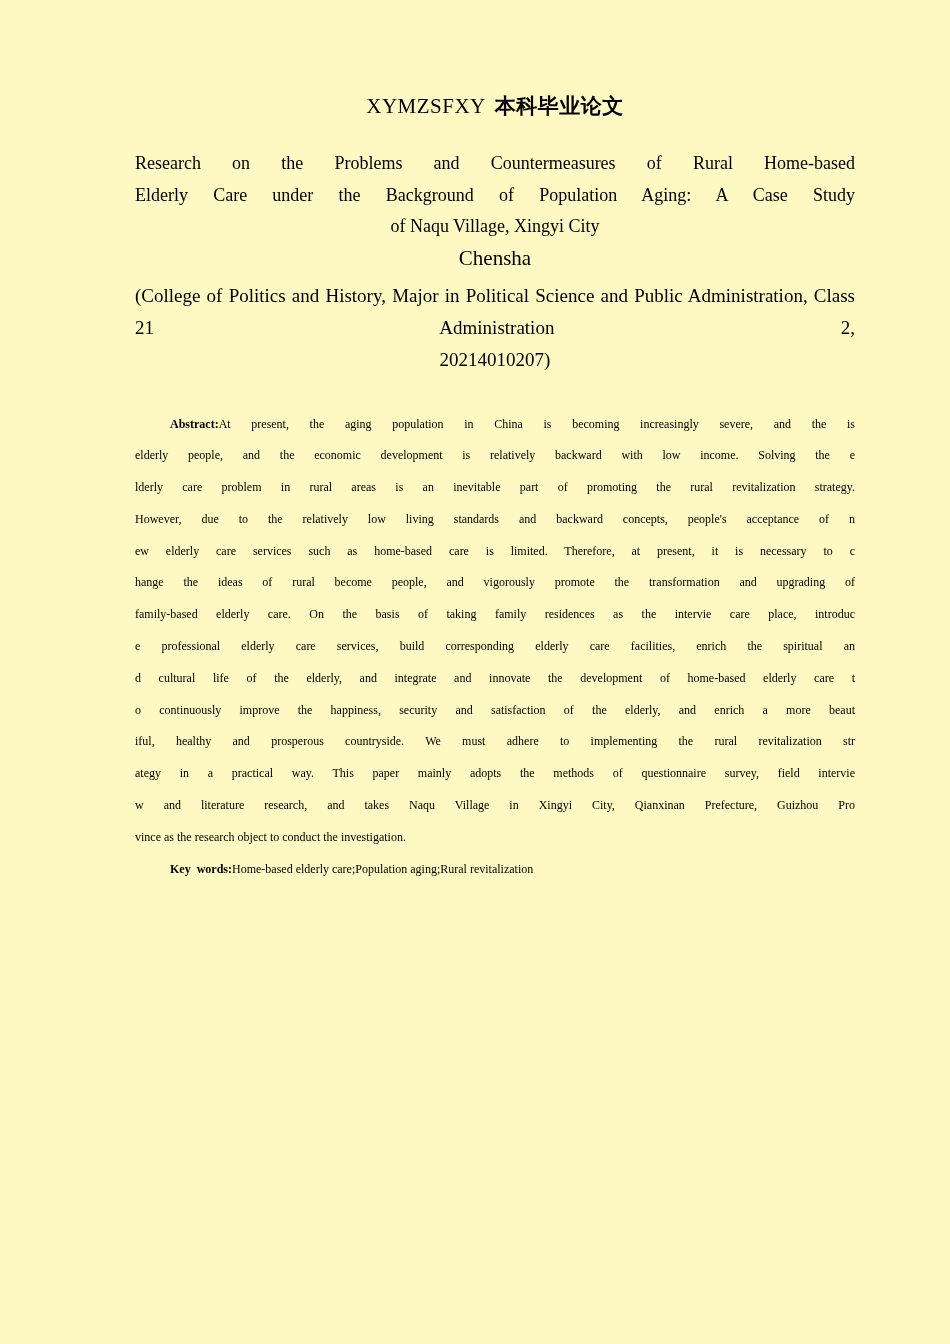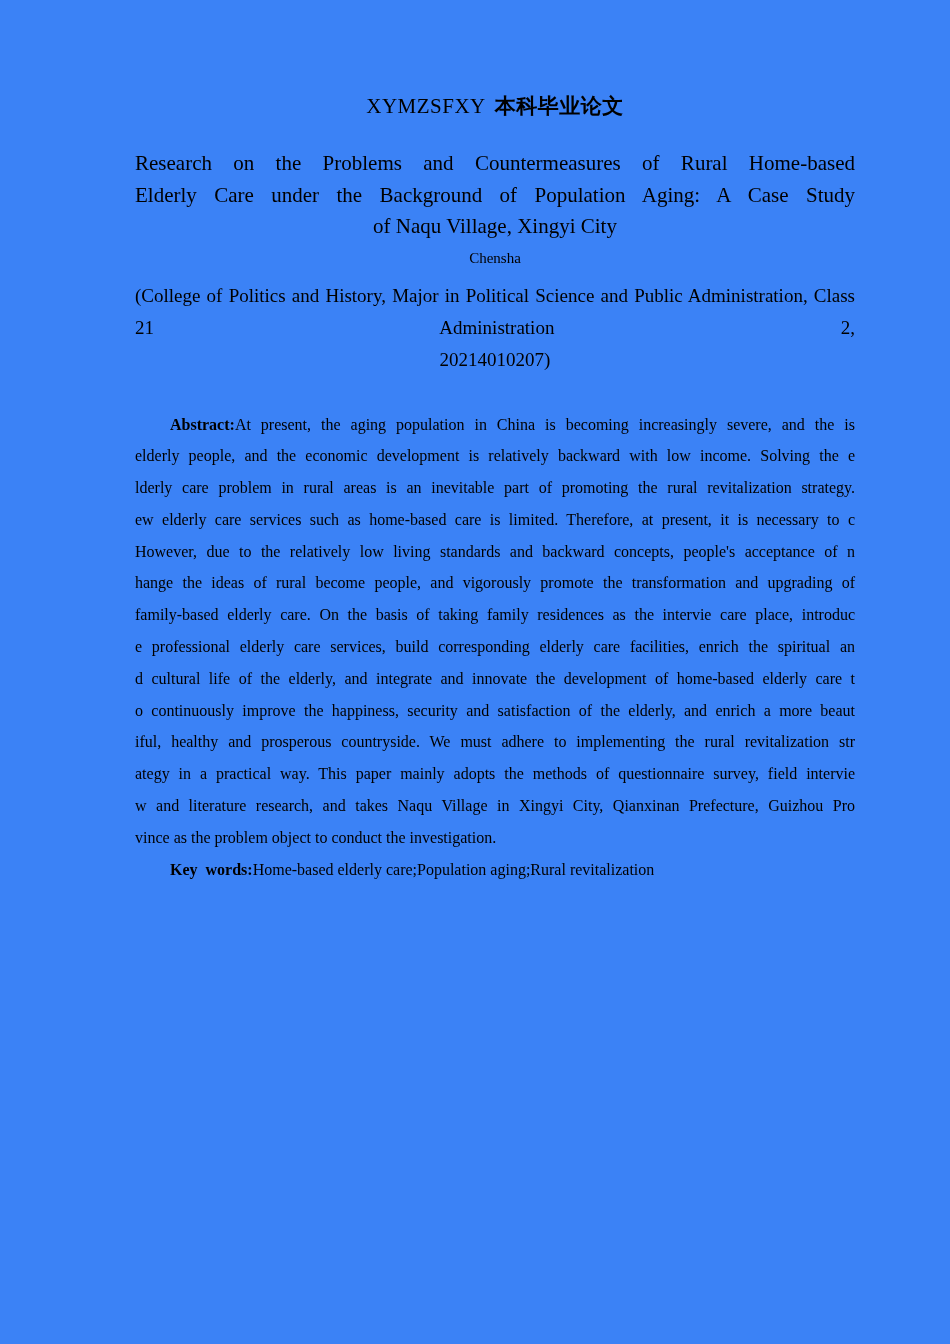--- a/index.html
+++ b/index.html
@@ -4,21 +4,21 @@
 <style>
   html, body {
     margin: 0;
     padding: 0;
     background: #ffffff;
   }
   .page {
     position: relative;
     width: 950px;
     height: 1344px;
-    background: #3b82f6;
+    background: #fef9c3;
     color: #000000;
     font-family: "Liberation Serif", "DejaVu Serif", serif;
     overflow: hidden;
   }
   .content {
     padding-top: 92px;
     margin-left: 135px;
     width: 720px;
   }
   .doc-header {
@@ -27,49 +27,49 @@
     line-height: 28px;
     letter-spacing: 0.5px;
   }
   .doc-header .cjk {
     font-weight: bold;
     margin-left: 9px;
   }
   .title {
     margin: 28px 0 0 0;
     font-weight: normal;
-    font-size: 21px;
+    font-size: 18px;
   }
   .title-line {
     line-height: 31.5px;
   }
   .just {
     text-align: justify;
     text-align-last: justify;
   }
   .center {
     text-align: center;
     text-align-last: center;
   }
   .author {
     margin-top: 6px;
     text-align: center;
-    font-size: 15px;
+    font-size: 21px;
     line-height: 18px;
   }
   .affiliation {
     margin-top: 13px;
     font-size: 19px;
   }
   .affil-line {
     line-height: 32px;
   }
   .abstract {
     margin-top: 33px;
-    font-size: 16px;
+    font-size: 12px;
   }
   .body-line {
     line-height: 31.8px;
   }
   .bold {
     font-weight: bold;
   }
   .pre {
     white-space: pre-wrap;
   }
@@ -100,31 +100,31 @@
       <div class="affil-line just">(College of Politics and History, Major in Political Science and Public Administration, Class 21 Administration 2,</div>
       <div class="affil-line center">20214010207)</div>
     </div>
 
     <div class="abstract">
       <div class="body-line just">
         <span class="indent"></span><span class="bold">Abstract:</span><span>At present, the aging population in China is becoming increasingly severe, and the is</span>
       </div>
       <div class="body-line just">elderly people, and the economic development is relatively backward with low income. Solving the e</div>
       <div class="body-line just">lderly care problem in rural areas is an inevitable part of promoting the rural revitalization strategy.</div>
+      <div class="body-line just">However, due to the relatively low living standards and backward concepts, people's acceptance of n</div>
       <div class="body-line just">ew elderly care services such as home-based care is limited. Therefore, at present, it is necessary to c</div>
-      <div class="body-line just">However, due to the relatively low living standards and backward concepts, people's acceptance of n</div>
       <div class="body-line just">hange the ideas of rural become people, and vigorously promote the transformation and upgrading of</div>
       <div class="body-line just">family-based elderly care. On the basis of taking family residences as the intervie care place, introduc</div>
       <div class="body-line just">e professional elderly care services, build corresponding elderly care facilities, enrich the spiritual an</div>
       <div class="body-line just">d cultural life of the elderly, and integrate and innovate the development of home-based elderly care t</div>
       <div class="body-line just">o continuously improve the happiness, security and satisfaction of the elderly, and enrich a more beaut</div>
       <div class="body-line just">iful, healthy and prosperous countryside. We must adhere to implementing the rural revitalization str</div>
       <div class="body-line just">ategy in a practical way. This paper mainly adopts the methods of questionnaire survey, field intervie</div>
       <div class="body-line just">w and literature research, and takes Naqu Village in Xingyi City, Qianxinan Prefecture, Guizhou Pro</div>
-      <div class="body-line">vince as the problem object to conduct the investigation.</div>
+      <div class="body-line">vince as the research object to conduct the investigation.</div>
 
       <div class="body-line">
         <span class="indent"></span><span class="bold pre">Key  words:</span><span>Home-based elderly care;Population aging;Rural revitalization</span>
       </div>
     </div>
 
   </div>
 </div>
 
 </body></html>

